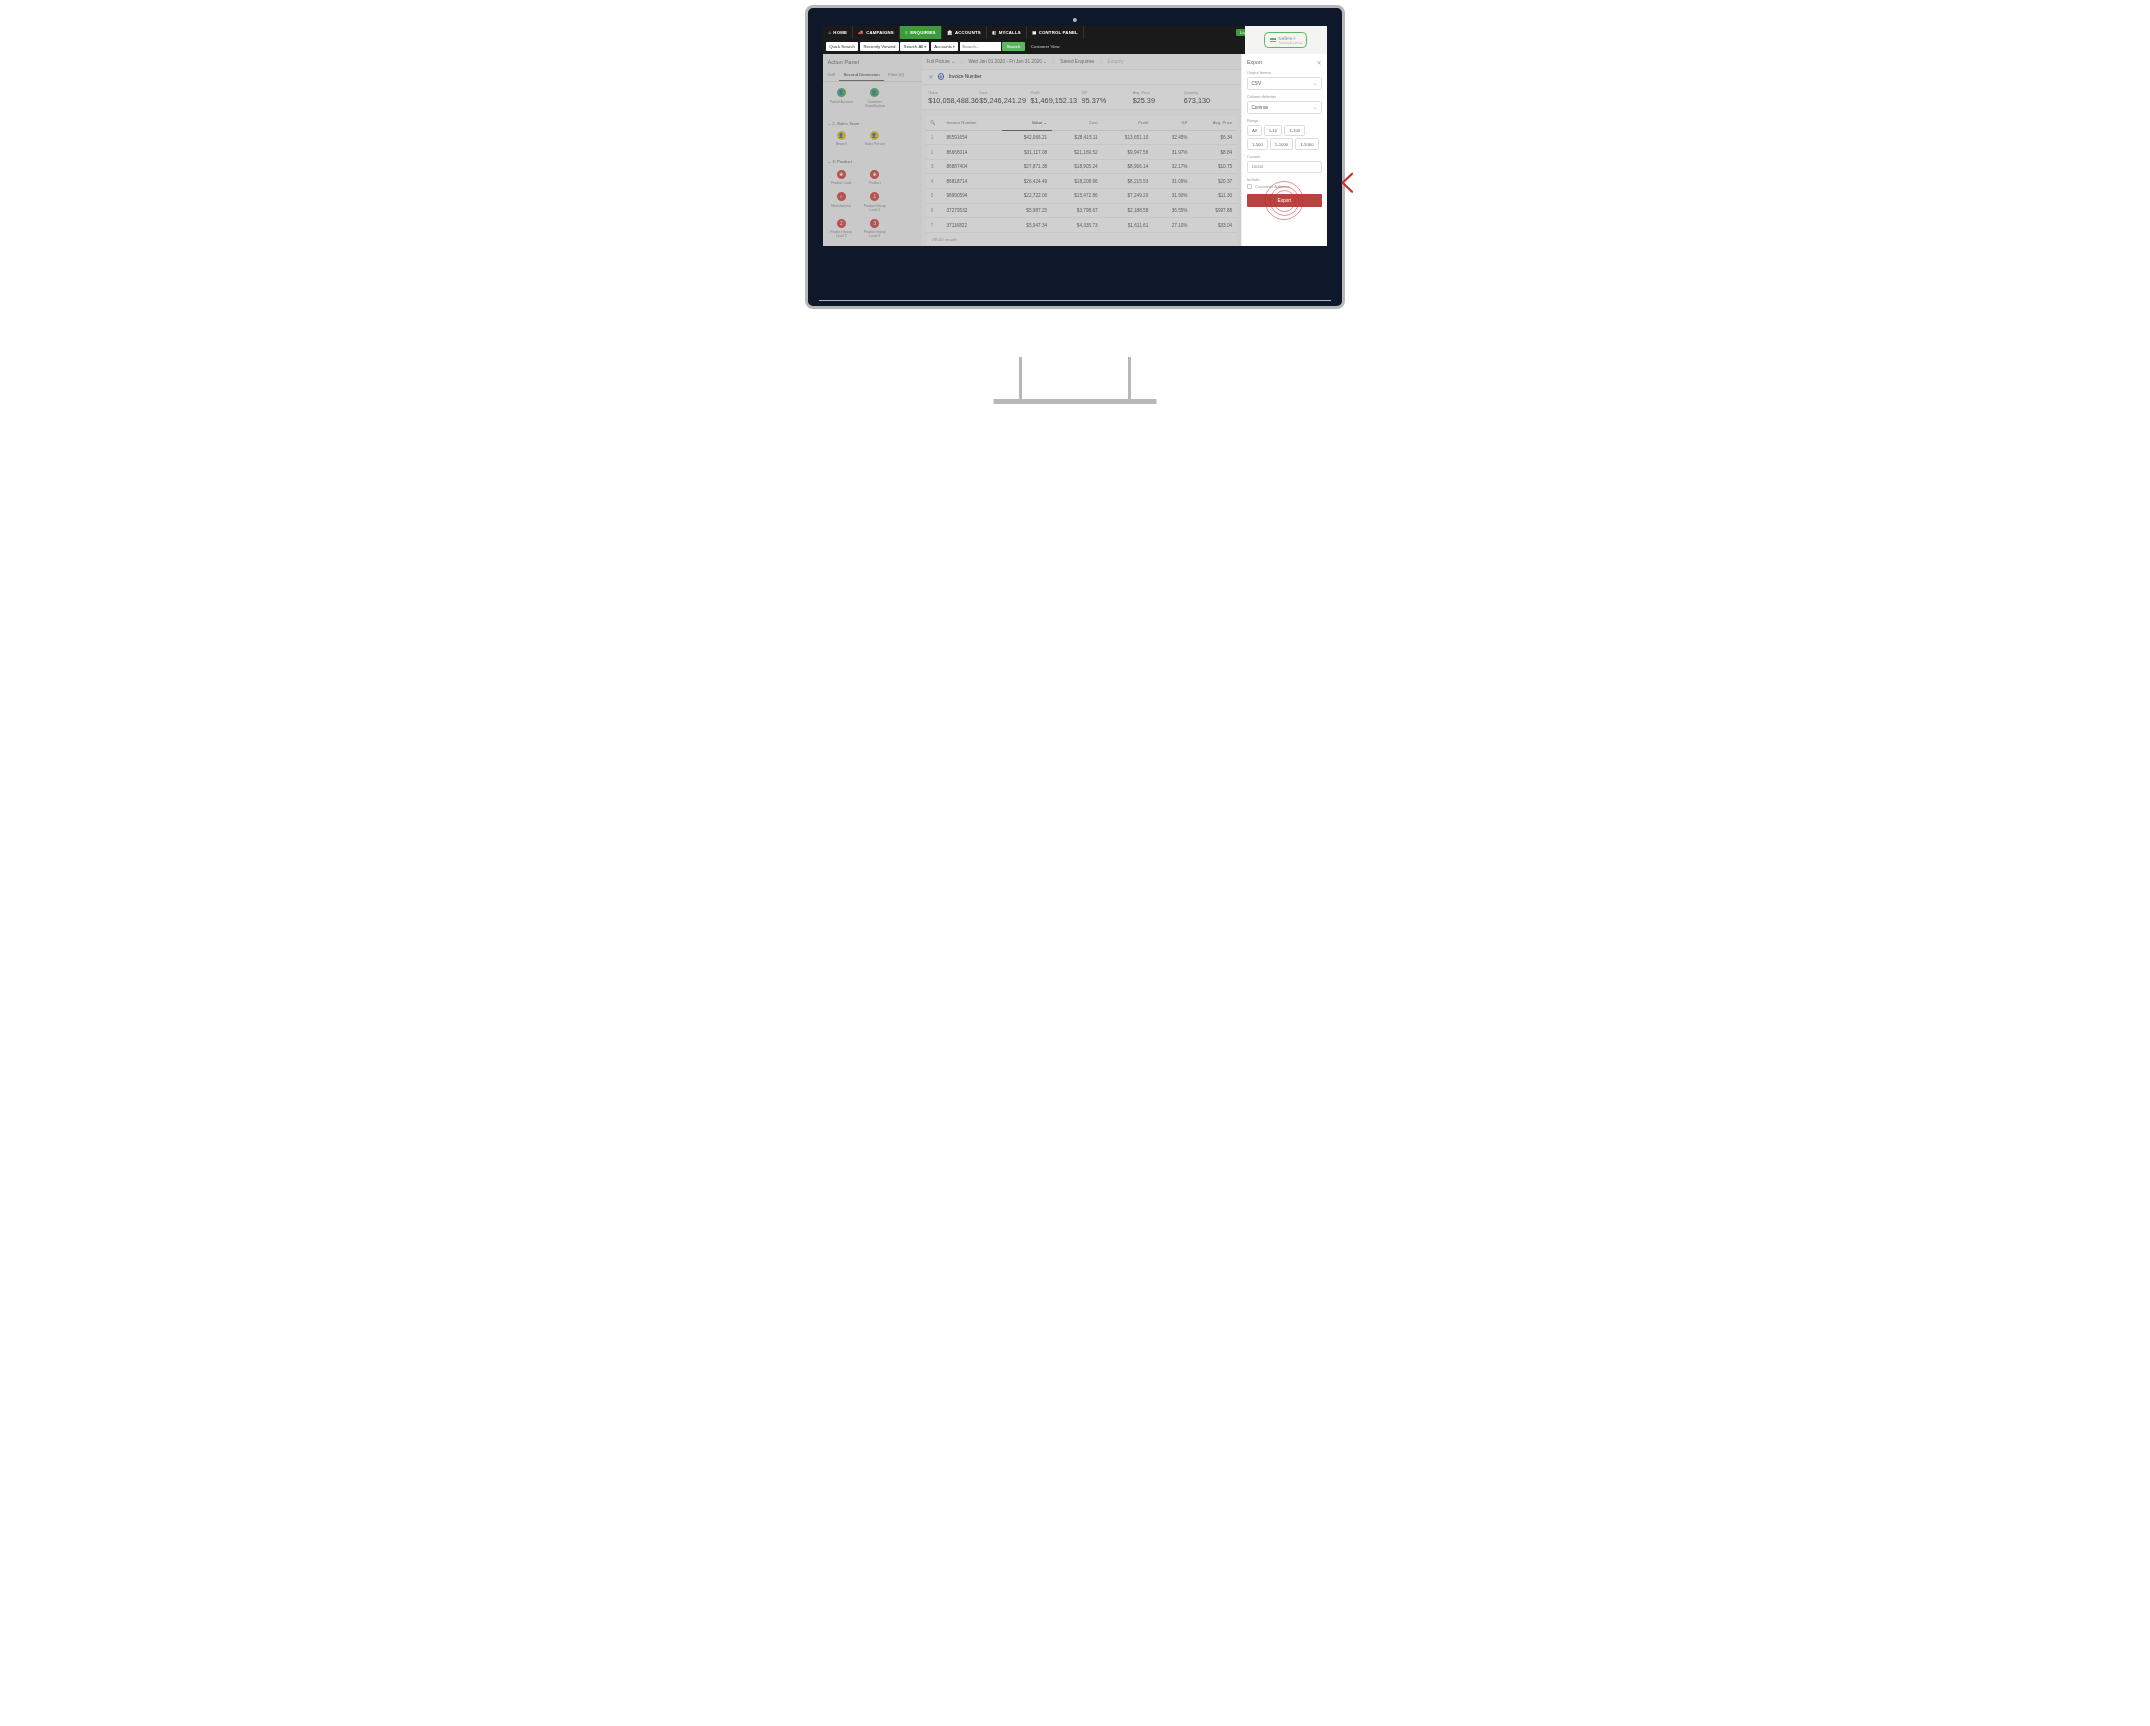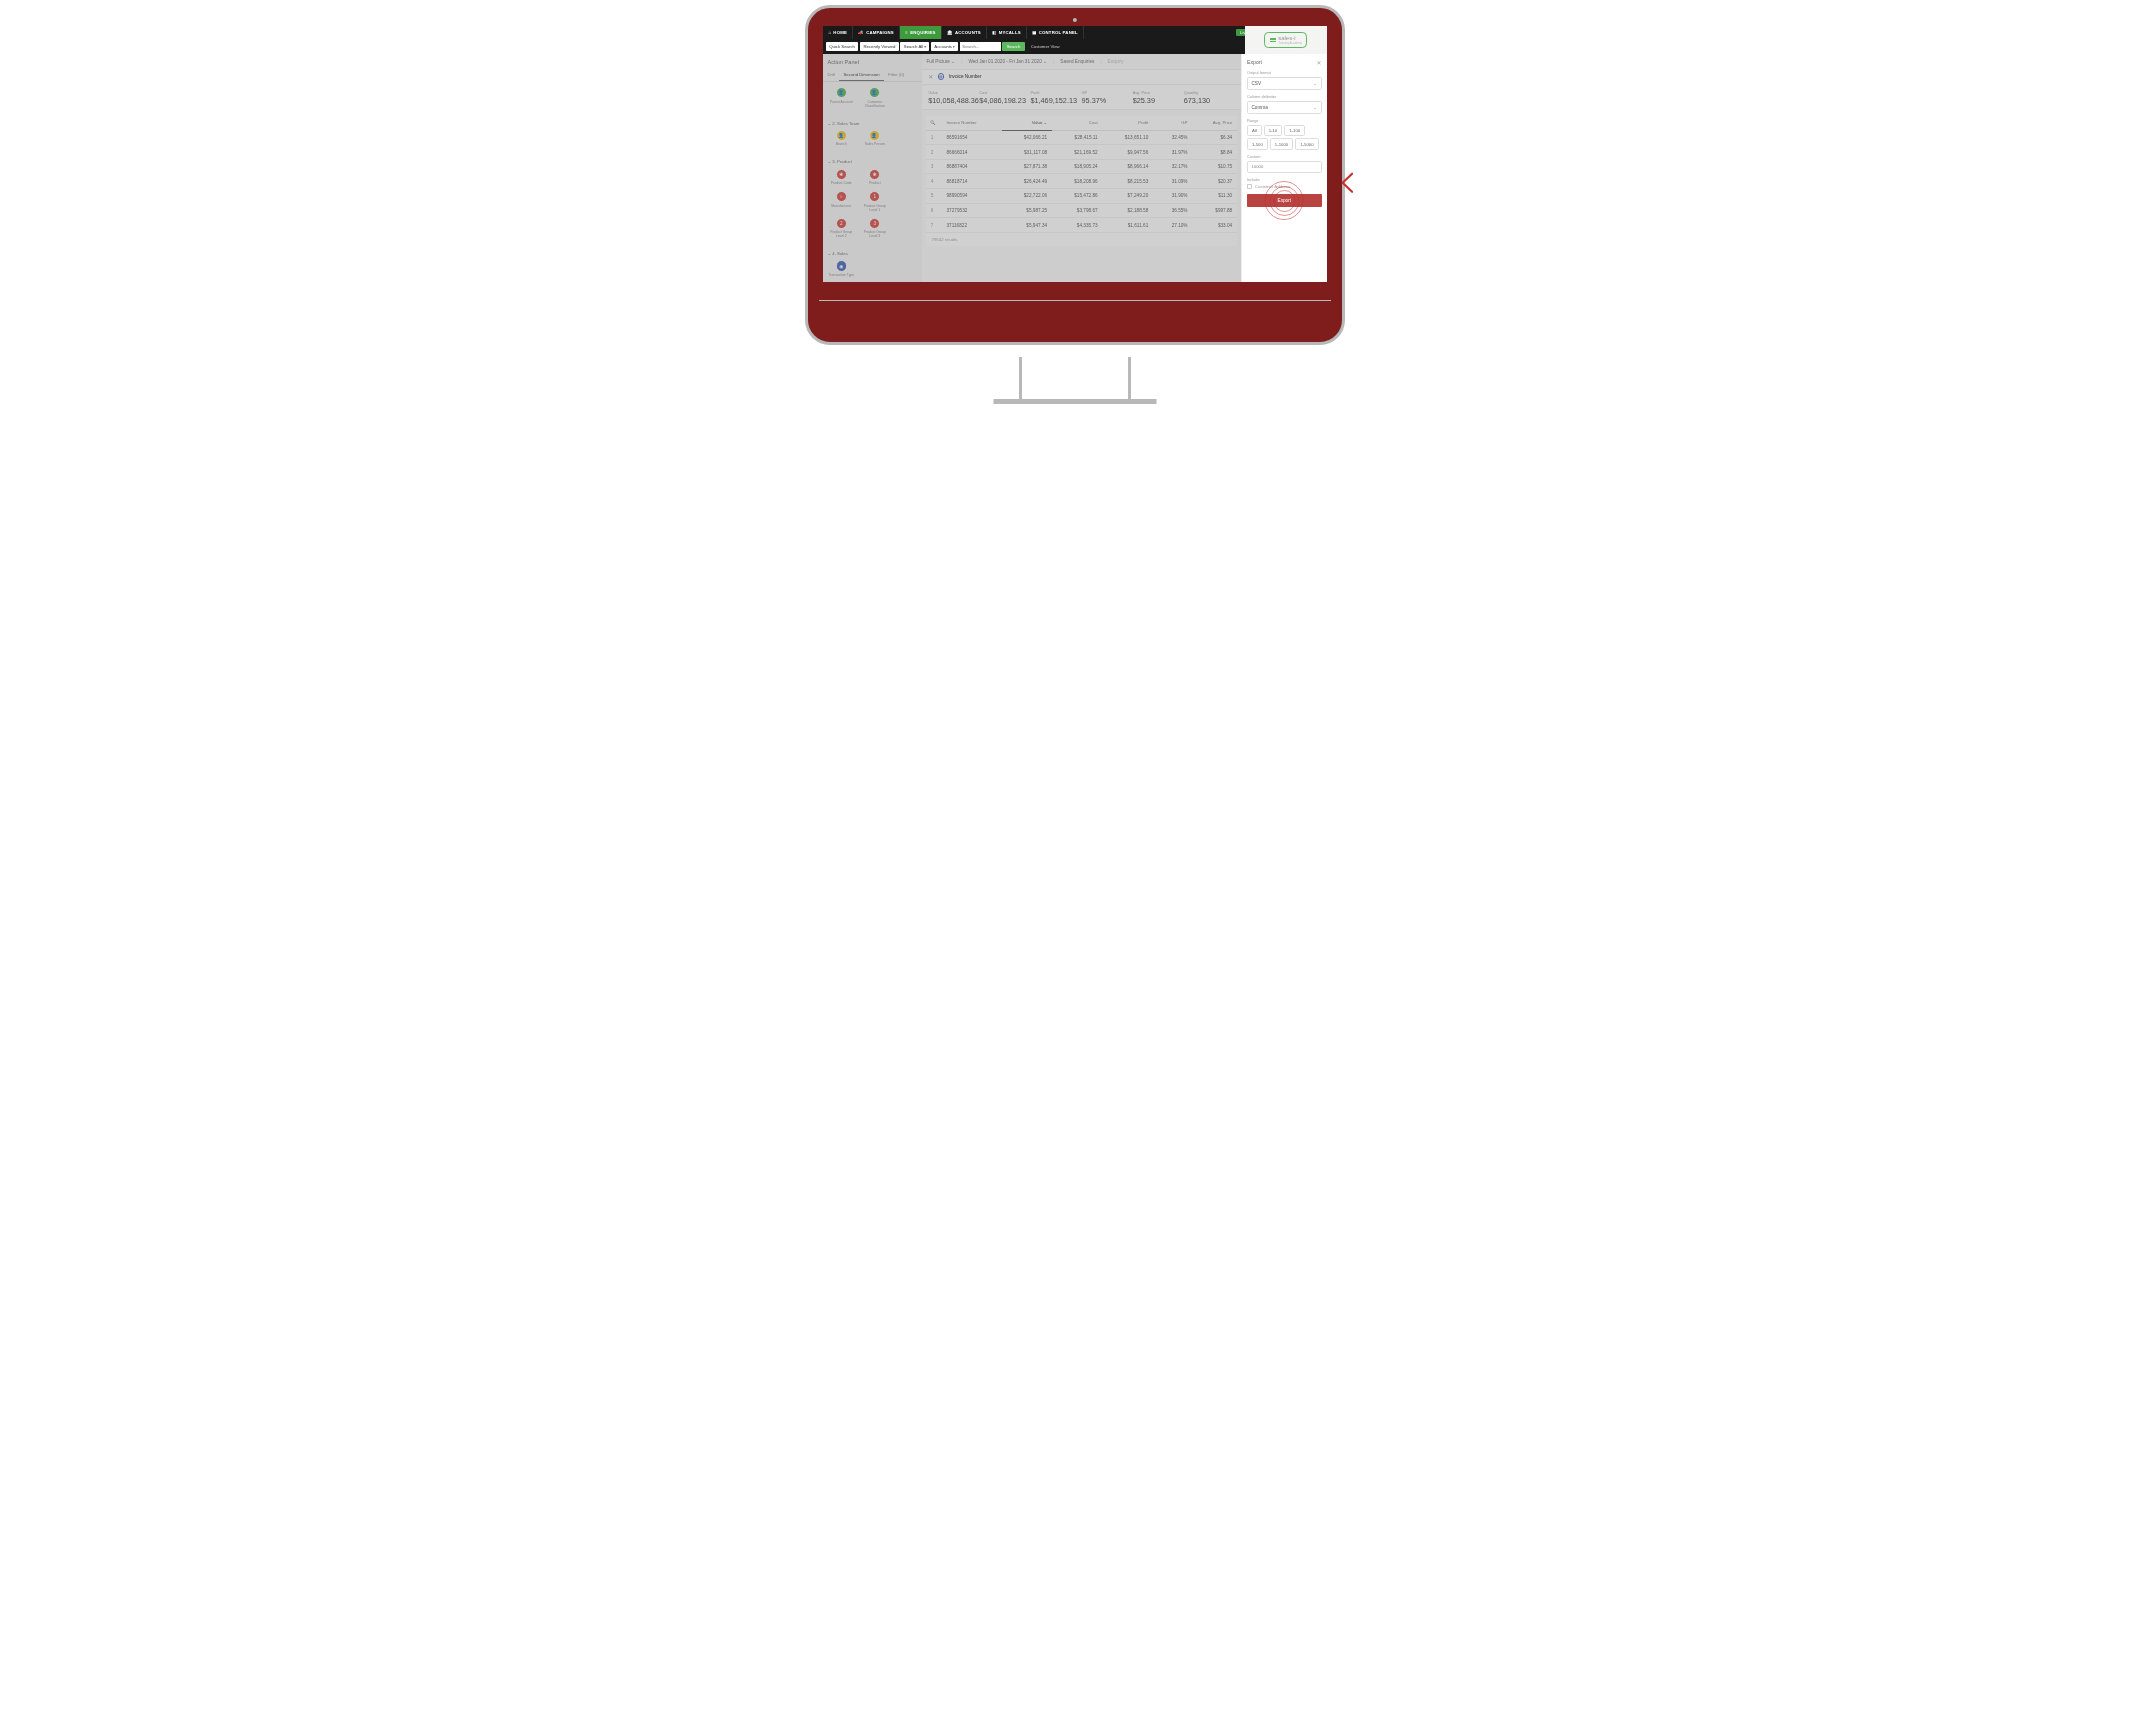--- a/index.html
+++ b/index.html
@@ -1,18 +1,18 @@
 <!DOCTYPE html>
 <html style="font-size:6.9px"><head>
 <meta charset="utf-8">
 <style>
 * { box-sizing: border-box; margin: 0; padding: 0; font-family: -apple-system, BlinkMacSystemFont, "Segoe UI", Arial, sans-serif; }
 body { background: #fff; }
 .monitor-frame { width: 555px; height: 404px; margin: 0 auto; position: relative; }
-.monitor-screen { position: absolute; top: 5.2px; left: 7.7px; right: 7.7px; height: 340px; border: 3.4px solid #b8b8b8; border-radius: 25px; background: #7f1d1d; overflow: hidden; }
+.monitor-screen { position: absolute; top: 5.2px; left: 7.7px; right: 7.7px; height: 304px; border: 3.4px solid #b8b8b8; border-radius: 8px; background: #0f172a; overflow: hidden; }
 .monitor-stand { position: absolute; bottom: 0; left: 50%; transform: translateX(-50%); width: 112px; height: 47px; border-left: 3.4px solid #b8b8b8; border-right: 3.4px solid #b8b8b8; }
 .monitor-base { position: absolute; bottom: 0; left: 50%; transform: translateX(-50%); width: 163px; height: 5.2px; background: #b8b8b8; }
 .monitor-chin-line { position: absolute; top: 292px; left: 11.2px; right: 11.2px; height: 0.9px; background: #b8b8b8; }
 .camera-dot { position: absolute; top: 10px; left: 50%; transform: translateX(-50%); width: 4.3px; height: 4.3px; background: #b8b8b8; border-radius: 50%; }
 
 .app { position: absolute; top: 18px; left: 15px; right: 15px; bottom: 60px; display: flex; flex-direction: column; background: #fff; overflow: hidden; }
 
 
 .topnav { height: 13px; background: #1a1a1a; display: flex; align-items: center; color: #fff; font-size: 4.3px; letter-spacing: 0.2px; }
 .topnav .nav-item { display: flex; align-items: center; gap: 2.2px; padding: 0 5.2px; height: 100%; border-right: 0.4px solid #333; cursor: pointer; text-transform: uppercase; font-weight: 600; }
@@ -262,21 +262,21 @@
             <span class="badge">⊜</span>
             <span>Invoice Number</span>
           </div>
           <div class="kpi-row" id="kpi-row">
               <div class="kpi">
                 <div class="kl">Value</div>
                 <div class="kv">$10,058,488.36</div>
               </div>
               <div class="kpi">
                 <div class="kl">Cost</div>
-                <div class="kv">$4,086,198.23</div>
+                <div class="kv">$5,246,241.29</div>
               </div>
               <div class="kpi">
                 <div class="kl">Profit</div>
                 <div class="kv">$1,469,152.13</div>
               </div>
               <div class="kpi">
                 <div class="kl">GP</div>
                 <div class="kv">95.37%</div>
               </div>
               <div class="kpi">

